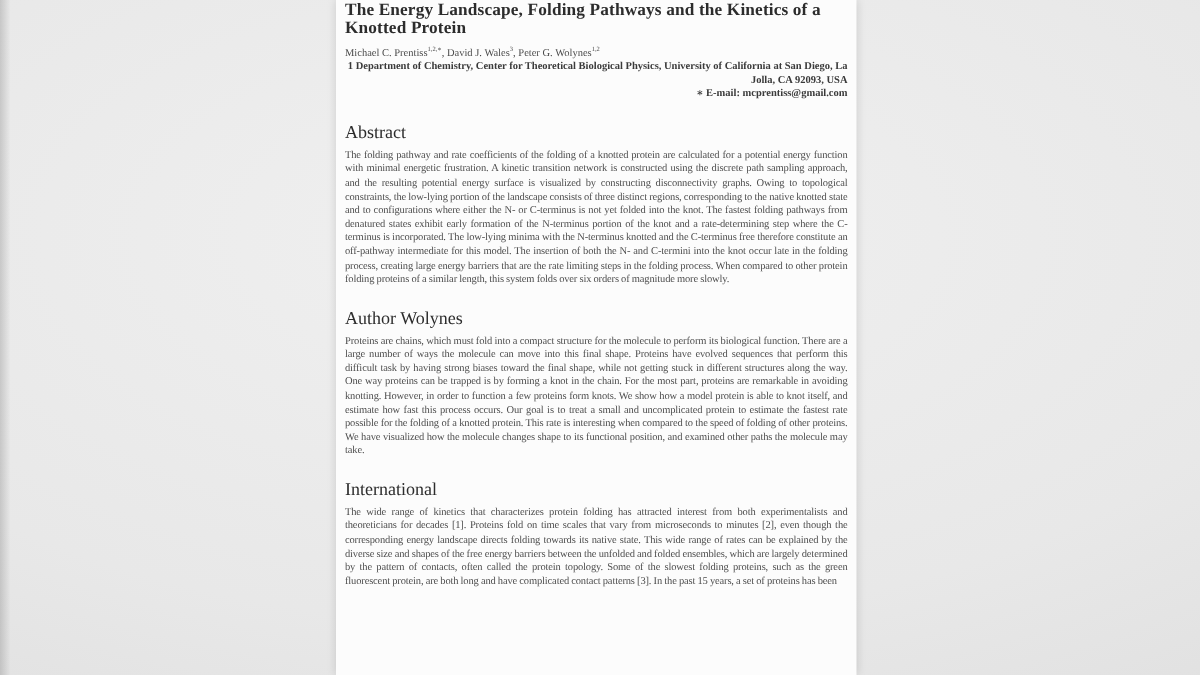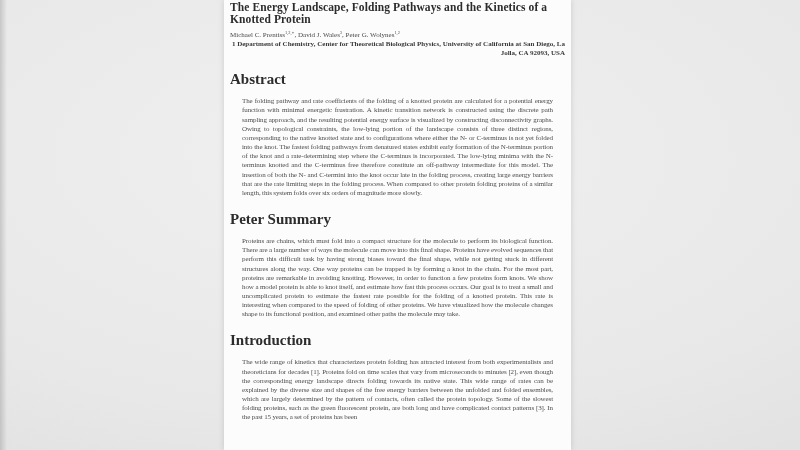--- a/index.html
+++ b/index.html
@@ -50,59 +50,60 @@
   .affiliations { margin: 0; }
   .affil-line, .email-line {
     font-size: 7px;
     line-height: 9px;
     font-weight: bold;
     color: #3a3a3a;
     margin: 0;
     text-align: right;
   }
   h2.section-heading {
-    font-size: 15px;
+    font-size: 12px;
     line-height: 12px;
-    font-weight: bold;
+    font-weight: normal;
     color: #2c2c2c;
     margin: 15px 0 5px 0;
   }
   p.body-text {
     font-size: 7px;
     line-height: 9.15px;
     letter-spacing: -0.1px;
     word-spacing: -0.15px;
     color: #4d4d4d;
     text-align: justify;
-    margin: 12px;
+    margin: 0;
   }
 </style>
 </head>
 <body>
 
 <div class="canvas">
   <div class="page">
 
     <h1 class="title">The Energy Landscape, Folding Pathways and the Kinetics of a Knotted Protein</h1>
 
     <p class="authors"><span>Michael C. Prentiss</span><sup>1,2,∗</sup><span>, </span><span>David J. Wales</span><sup>3</sup><span>, </span><span>Peter G. Wolynes</span><sup>1,2</sup></p>
 
     <div class="affiliations">
       <p class="affil-line">1 Department of Chemistry, Center for Theoretical Biological Physics, University of California at San Diego, La Jolla, CA 92093, USA</p>
+      <p class="email-line">∗ E-mail: mcprentiss@gmail.com</p>
     </div>
 
     <section>
       <h2 class="section-heading">Abstract</h2>
       <p class="body-text">The folding pathway and rate coefficients of the folding of a knotted protein are calculated for a potential energy function with minimal energetic frustration. A kinetic transition network is constructed using the discrete path sampling approach, and the resulting potential energy surface is visualized by constructing disconnectivity graphs. Owing to topological constraints, the low-lying portion of the landscape consists of three distinct regions, corresponding to the native knotted state and to configurations where either the N- or C-terminus is not yet folded into the knot. The fastest folding pathways from denatured states exhibit early formation of the N-terminus portion of the knot and a rate-determining step where the C-terminus is incorporated. The low-lying minima with the N-terminus knotted and the C-terminus free therefore constitute an off-pathway intermediate for this model. The insertion of both the N- and C-termini into the knot occur late in the folding process, creating large energy barriers that are the rate limiting steps in the folding process. When compared to other protein folding proteins of a similar length, this system folds over six orders of magnitude more slowly.</p>
     </section>
 
     <section>
-      <h2 class="section-heading">Peter Summary</h2>
+      <h2 class="section-heading">Author Wolynes</h2>
       <p class="body-text">Proteins are chains, which must fold into a compact structure for the molecule to perform its biological function. There are a large number of ways the molecule can move into this final shape. Proteins have evolved sequences that perform this difficult task by having strong biases toward the final shape, while not getting stuck in different structures along the way. One way proteins can be trapped is by forming a knot in the chain. For the most part, proteins are remarkable in avoiding knotting. However, in order to function a few proteins form knots. We show how a model protein is able to knot itself, and estimate how fast this process occurs. Our goal is to treat a small and uncomplicated protein to estimate the fastest rate possible for the folding of a knotted protein. This rate is interesting when compared to the speed of folding of other proteins. We have visualized how the molecule changes shape to its functional position, and examined other paths the molecule may take.</p>
     </section>
 
     <section>
-      <h2 class="section-heading">Introduction</h2>
+      <h2 class="section-heading">International</h2>
       <p class="body-text">The wide range of kinetics that characterizes protein folding has attracted interest from both experimentalists and theoreticians for decades [1]. Proteins fold on time scales that vary from microseconds to minutes [2], even though the corresponding energy landscape directs folding towards its native state. This wide range of rates can be explained by the diverse size and shapes of the free energy barriers between the unfolded and folded ensembles, which are largely determined by the pattern of contacts, often called the protein topology. Some of the slowest folding proteins, such as the green fluorescent protein, are both long and have complicated contact patterns [3]. In the past 15 years, a set of proteins has been</p>
     </section>
 
   </div>
 </div>
 
 </body></html>

